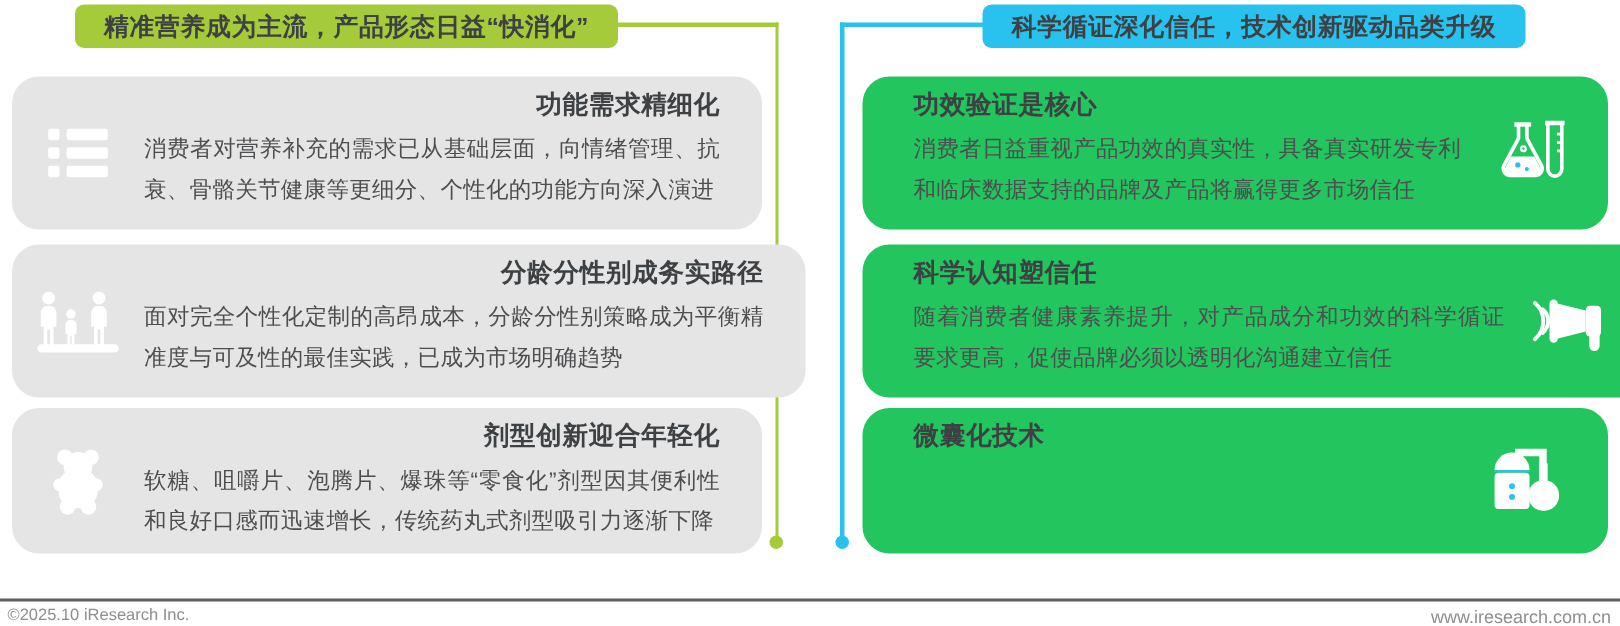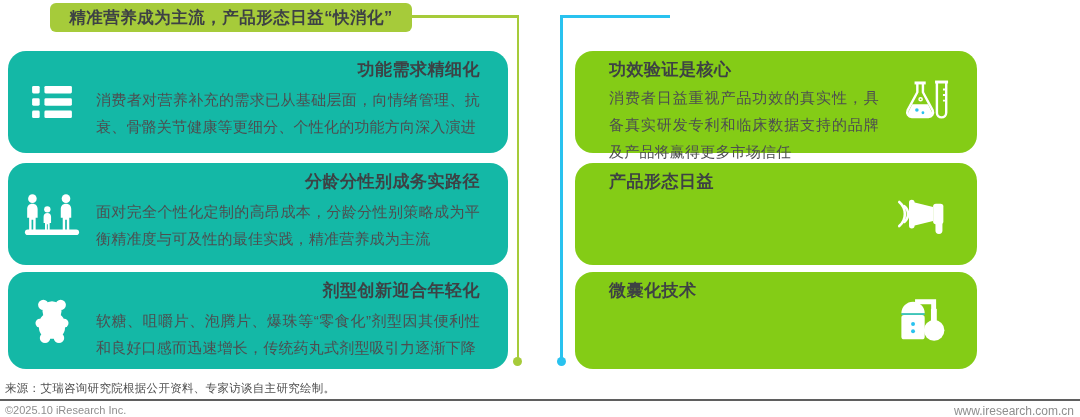--- a/index.html
+++ b/index.html
@@ -18,24 +18,24 @@
   
   .conn{position:absolute;z-index:1;}
   .conn.h-green{left:400px;top:15px;width:119px;height:2.5px;background:#a6cb3a;}
   .conn.v-green{left:516.5px;top:15px;width:2.5px;height:346px;background:#a6cb3a;}
   .dot.green{position:absolute;left:513px;top:357px;width:9px;height:9px;border-radius:50%;background:#a6cb3a;}
   .conn.h-cyan{left:560px;top:15px;width:110px;height:2.5px;background:#29c2ef;}
   .conn.v-cyan{left:560px;top:15px;width:2.5px;height:346px;background:#29c2ef;}
   .dot.cyan{position:absolute;left:557px;top:357px;width:9px;height:9px;border-radius:50%;background:#29c2ef;}
   
   .card{position:absolute;border-radius:18px;z-index:2;}
-  .card.green{left:8px;width:500px;background:#14b8a6;}
-  .card.cyan{left:575px;width:402px;background:#84cc16;font-family:Liberation Mono, monospace;}
+  .card.green{left:8px;width:500px;background:#e5e5e5;}
+  .card.cyan{left:575px;width:497px;background:#22c55e;}
   .row1{top:51px;height:102px;}
-  .row2{top:163px;height:102px;}
+  .row2{top:163px;height:102px;padding-left:29px;}
   .row3{top:272px;height:97px;}
   .card-icon{position:absolute;top:0;bottom:0;display:flex;align-items:center;justify-content:center;}
   .card.green .card-icon{left:0;width:88px;}
   .card.cyan .card-icon{right:12px;width:86px;}
   .card-text{position:absolute;inset:0;padding:7px 28px 0 88px;}
   .card.cyan .card-text{padding:7px 98px 0 34px;}
   .card-title{font-size:17px;font-weight:bold;color:#3d4144;letter-spacing:.5px;margin-bottom:5px;}
   .card.green .card-title{text-align:right;}
   .card.cyan .card-title{text-align:left;}
   .card-body{font-size:15px;color:#4d4e50;line-height:1.8;letter-spacing:.2px;text-align:justify;}
@@ -53,20 +53,23 @@
 
   <div class="conn h-green"></div>
   <div class="conn v-green"></div>
   <div class="dot green"></div>
   <div class="conn h-cyan"></div>
   <div class="conn v-cyan"></div>
   <div class="dot cyan"></div>
 
   <div class="banner green">
     <span>精准营养成为主流，产品形态日益“快消化”</span>
+  </div>
+  <div class="banner cyan">
+    <span>科学循证深化信任，技术创新驱动品类升级</span>
   </div>
 
   <div class="card green row1">
     <div class="card-icon">
       <svg viewBox="0 0 42 38" width="40" height="36" fill="#ffffff">
         <rect x="0" y="2" width="8" height="8" rx="1.5"></rect>
           <rect x="13" y="2" width="29" height="8" rx="1.5"></rect>
         <rect x="0" y="15" width="8" height="8" rx="1.5"></rect>
           <rect x="13" y="15" width="29" height="8" rx="1.5"></rect>
         <rect x="0" y="28" width="8" height="8" rx="1.5"></rect>
@@ -86,21 +89,21 @@
         <circle cx="9" cy="6" r="4.6"></circle>
         <path d="M9,11.5 c-3.6,0 -5.6,2.4 -5.6,5.6 l0,9.5 2.1,0 0,13 2.6,0 0,-11 1.8,0 0,11 2.6,0 0,-13 2.1,0 0,-9.5 c0,-3.2 -2,-5.6 -5.6,-5.6 z"></path>
         <circle cx="25" cy="17.5" r="3.4"></circle>
         <path d="M25,21.5 c-2.6,0 -4,1.7 -4,3.9 l0,6.6 1.5,0 0,8 2,0 0,-6.6 1,0 0,6.6 2,0 0,-8 1.5,0 0,-6.6 c0,-2.2 -1.4,-3.9 -4,-3.9 z"></path>
         <circle cx="45" cy="6" r="4.6"></circle>
         <path d="M45,11.5 c-3.6,0 -5.6,2.4 -5.6,5.6 l0,9.5 2.1,0 0,13 2.6,0 0,-11 1.8,0 0,11 2.6,0 0,-13 2.1,0 0,-9.5 c0,-3.2 -2,-5.6 -5.6,-5.6 z"></path>
       </svg>
     </div>
     <div class="card-text">
       <div class="card-title">分龄分性别成务实路径</div>
-      <div class="card-body">面对完全个性化定制的高昂成本，分龄分性别策略成为平衡精准度与可及性的最佳实践，精准营养成为主流</div>
+      <div class="card-body">面对完全个性化定制的高昂成本，分龄分性别策略成为平衡精准度与可及性的最佳实践，已成为市场明确趋势</div>
     </div>
   </div>
 
   <div class="card green row3">
     <div class="card-icon">
       <svg viewBox="0 0 46 54" width="40" height="47" fill="#ffffff">
         <circle cx="13" cy="9" r="6"></circle>
           <circle cx="33" cy="9" r="6"></circle>
         <circle cx="23" cy="16" r="11"></circle>
         <rect x="8" y="18" width="30" height="30" rx="13"></rect>
@@ -141,21 +144,22 @@
       <svg viewBox="0 0 56 46" width="52" height="43" fill="#ffffff">
         <path d="M9,14 a11,11 0 0 1 0,17" stroke="#ffffff" stroke-width="2.8" fill="none" stroke-linecap="round"></path>
         <path d="M3.5,9.5 a17,17 0 0 1 0,26" stroke="#ffffff" stroke-width="2.8" fill="none" stroke-linecap="round"></path>
         <rect x="14" y="7" width="6" height="31" rx="3"></rect>
         <path d="M18,9.5 L40,15 v15 L18,35.5 z"></path>
         <rect x="40" y="11.5" width="11" height="22" rx="3"></rect>
         <rect x="42.5" y="30" width="7.5" height="14" rx="3.7"></rect>
       </svg>
     </div>
     <div class="card-text">
-      <div class="card-title">产品形态日益</div>
+      <div class="card-title">科学认知塑信任</div>
+      <div class="card-body">随着消费者健康素养提升，对产品成分和功效的科学循证要求更高，促使品牌必须以透明化沟通建立信任</div>
     </div>
   </div>
 
   <div class="card cyan row3">
     <div class="card-icon">
       <svg viewBox="0 0 58 54" width="52" height="49" fill="#ffffff">
         <path d="M24,15 v-9 h18 v12" stroke="#ffffff" stroke-width="5.5" fill="none"></path>
         <path d="M6,19 a13,13 0 0 1 26,0 z"></path>
         <rect x="6" y="21" width="26" height="27" rx="3"></rect>
         <rect x="6" y="19" width="26" height="1.6" fill="#29c2ef"></rect>
@@ -163,18 +167,17 @@
         <circle cx="19" cy="39" r="2.2" fill="#29c2ef"></circle>
         <rect x="39" y="14" width="6.5" height="16"></rect>
         <circle cx="42.5" cy="38" r="11.5"></circle>
       </svg>
     </div>
     <div class="card-text">
       <div class="card-title">微囊化技术</div>
     </div>
   </div>
 
-  <div class="note">来源：艾瑞咨询研究院根据公开资料、专家访谈自主研究绘制。</div>
   <div class="footer-line"></div>
   <div class="copyright">©2025.10 iResearch Inc.</div>
   <div class="website">www.iresearch.com.cn</div>
 
 </div>
 
 </body></html>

